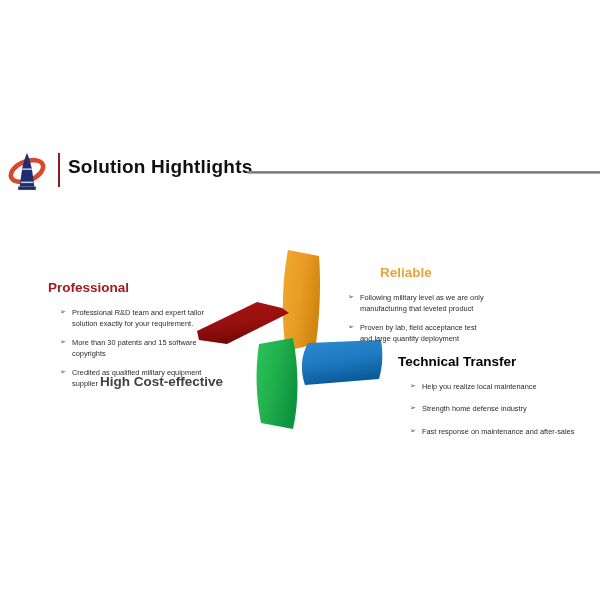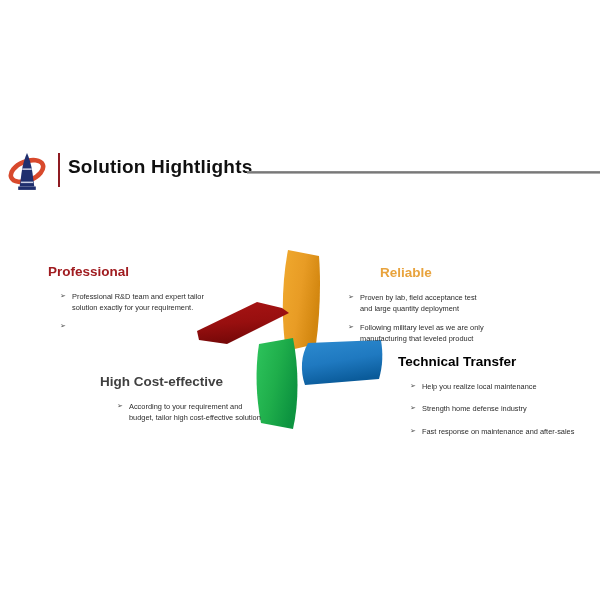--- a/index.html
+++ b/index.html
@@ -92,21 +92,21 @@
     color: #2b2b2b;
   }
   .bullets li .marker {
     position: absolute;
     left: 0;
     top: 0px;
     font-size: 7px;
     color: #4a4a4a;
   }
 
-  #block-professional { left: 48px; top: 264px; width: 178px; }
+  #block-professional { left: 48px; top: 280px; width: 178px; }
   #block-professional .block-head { color: #a01c20; }
 
   #block-reliable { left: 336px; top: 265px; width: 162px; }
   #block-reliable .block-head { color: #e8a33d; margin-left: 44px; }
 
   #block-technical { left: 398px; top: 354px; width: 190px; }
   #block-technical .block-head { color: #000000; }
   #block-technical .bullets li { margin-bottom: 11px; }
 
   #block-costeffective { left: 100px; top: 374px; width: 180px; }
@@ -180,34 +180,39 @@
 
   <div class="block" id="block-professional">
     <div class="block-head">Professional</div>
     <ul class="bullets">
       <li>
         <span class="marker">➢</span>
         <span>Professional R&amp;D team and expert tailor solution exactly for your requirement.</span>
       </li>
       <li>
         <span class="marker">➢</span>
+        <span>More than 30 patents and 15 software copyrights</span>
+      </li>
+      <li>
+        <span class="marker">➢</span>
+        <span>Credited as qualified military equipment supplier</span>
       </li>
     </ul>
   </div>
 
   <div class="block" id="block-reliable">
     <div class="block-head">Reliable</div>
     <ul class="bullets">
       <li>
         <span class="marker">➢</span>
+        <span>Following military level as we are only manufacturing that leveled product</span>
+      </li>
+      <li>
+        <span class="marker">➢</span>
         <span>Proven by lab, field acceptance test and large quantity deployment</span>
-      </li>
-      <li>
-        <span class="marker">➢</span>
-        <span>Following military level as we are only manufacturing that leveled product</span>
       </li>
     </ul>
   </div>
 
   <div class="block" id="block-technical">
     <div class="block-head">Technical Transfer</div>
     <ul class="bullets">
       <li>
         <span class="marker">➢</span>
         <span>Help you realize local maintenance</span>
@@ -218,21 +223,15 @@
       </li>
       <li>
         <span class="marker">➢</span>
         <span>Fast response on maintenance and after-sales</span>
       </li>
     </ul>
   </div>
 
   <div class="block" id="block-costeffective">
     <div class="block-head">High Cost-effective</div>
-    <ul class="bullets">
-      <li>
-        <span class="marker">➢</span>
-        <span>According to your requirement and budget, tailor high cost-effective solution</span>
-      </li>
-    </ul>
   </div>
 
 </div>
 
 </body></html>

